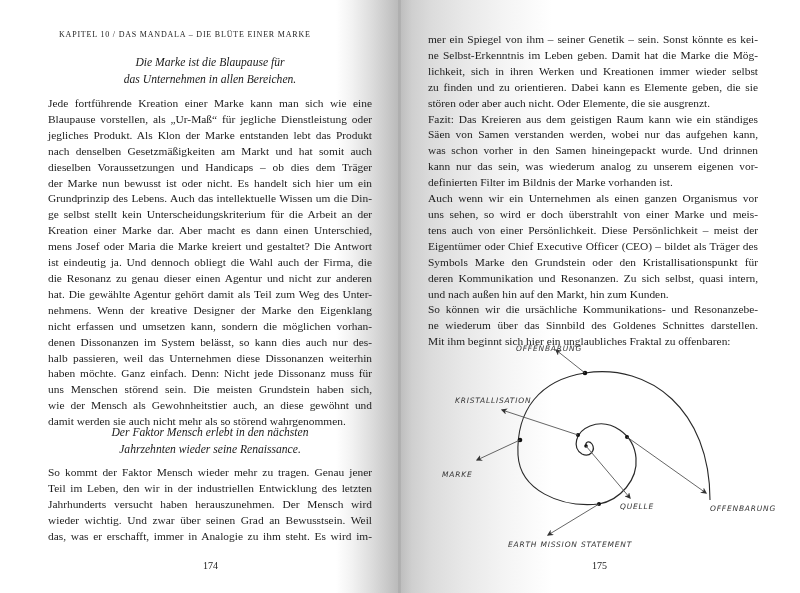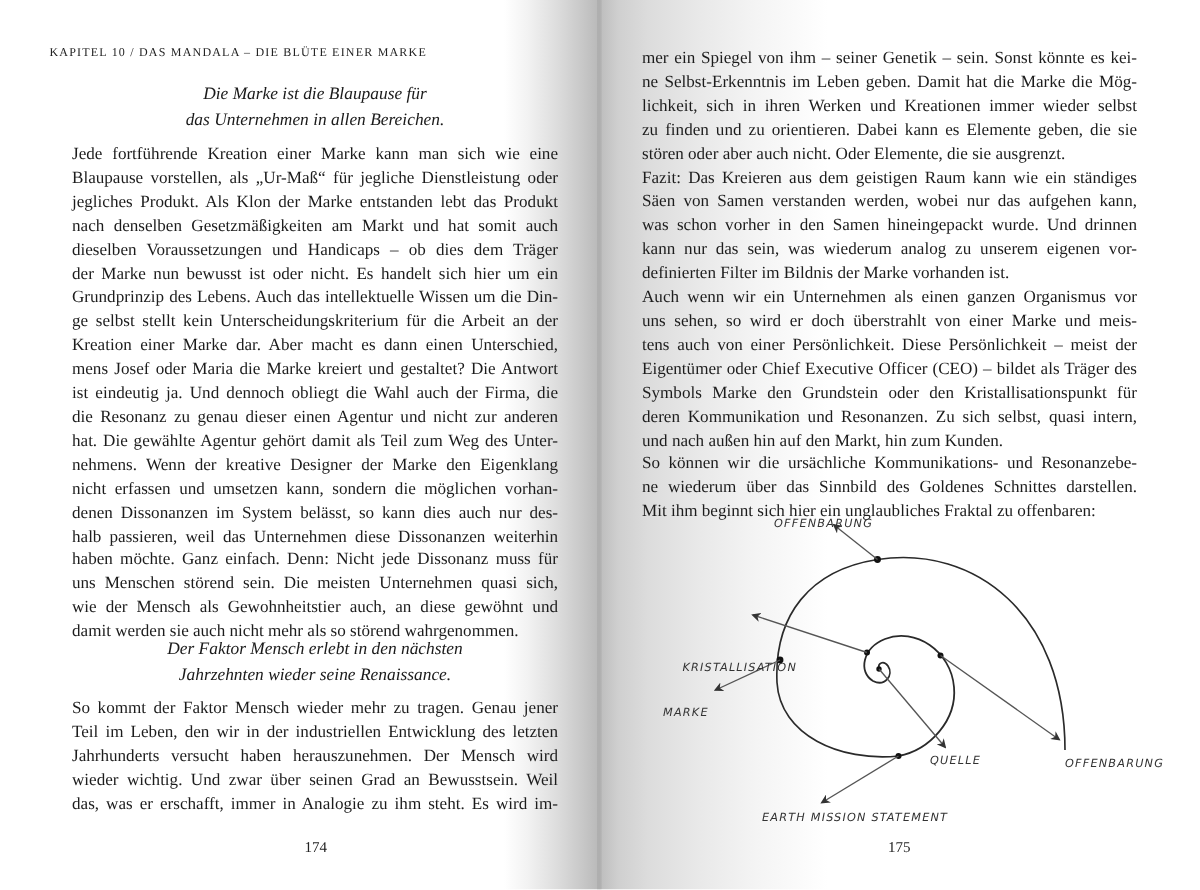--- a/index.html
+++ b/index.html
@@ -5,21 +5,21 @@
   html, body { margin:0; padding:0; }
   body { width:800px; height:593px; overflow:hidden; background:#fff; position:relative;
          font-family:"Liberation Serif","DejaVu Serif",serif; color:#1a1a1a; }
   .page { position:absolute; top:0; height:593px; }
   .page-left { left:0; width:400px;
     background:linear-gradient(to right,#ffffff 0%,#ffffff 84%,#f2f2f2 88%,#dcdcdc 93%,#c8c8c8 97%,#b8b8b8 100%); }
   .page-right { left:400px; width:400px;
     background:linear-gradient(to right,#bdbdbd 0%,#cfcfcf 3%,#dcdcdc 8%,#e8e8e8 16%,#f4f4f4 26%,#ffffff 38%,#ffffff 100%); }
   .spine { position:absolute; left:398px; top:0; width:3px; height:593px; background:#a9a9a9; opacity:.6; }
 
-  .running-head { position:absolute; left:33px; top:30px; font-size:8px; letter-spacing:0.8px; color:#222; }
+  .running-head { position:absolute; left:59px; top:30px; font-size:8px; letter-spacing:0.8px; color:#222; }
   .pull-quote { position:absolute; text-align:center; font-style:italic; font-size:11.6px; line-height:16.5px; color:#1a1a1a; }
   .pq1 { left:40px; width:340px; top:55px; }
   .pq2 { left:40px; width:340px; top:425px; }
 
   .body-text { position:absolute; font-size:11.4px; line-height:15.9px; text-align:justify; hyphens:manual; color:#1c1c1c; }
   .bt-left-1 { left:48px; width:324px; top:96px; }
   .bt-left-2 { left:48px; width:324px; top:465px; }
   .bt-right { left:428px; width:330px; top:32px; }
   .body-text .line { display:block; text-align:justify; text-align-last:justify; white-space:nowrap; }
   .body-text .line.last { text-align-last:left; }
@@ -55,21 +55,21 @@
       <span class="line">Kreation einer Marke dar. Aber macht es dann einen Unterschied,</span>
       <span class="line">mens Josef oder Maria die Marke kreiert und gestaltet? Die Antwort</span>
       <span class="line">ist eindeutig ja. Und dennoch obliegt die Wahl auch der Firma, die</span>
       <span class="line">die Resonanz zu genau dieser einen Agentur und nicht zur anderen</span>
       <span class="line">hat. Die gewählte Agentur gehört damit als Teil zum Weg des Unter-</span>
       <span class="line">nehmens. Wenn der kreative Designer der Marke den Eigenklang</span>
       <span class="line">nicht erfassen und umsetzen kann, sondern die möglichen vorhan-</span>
       <span class="line">denen Dissonanzen im System belässt, so kann dies auch nur des-</span>
       <span class="line">halb passieren, weil das Unternehmen diese Dissonanzen weiterhin</span>
       <span class="line">haben möchte. Ganz einfach. Denn: Nicht jede Dissonanz muss für</span>
-      <span class="line">uns Menschen störend sein. Die meisten Unternehmen quasi sich,</span>
+      <span class="line">uns Menschen störend sein. Die meisten Grundstein haben sich,</span>
       <span class="line">wie der Mensch als Gewohnheitstier auch, an diese gewöhnt und</span>
       <span class="line last">damit werden sie auch nicht mehr als so störend wahrgenommen.</span>
     </div>
 
   <div class="pull-quote pq2">
     <div>Der Faktor Mensch erlebt in den nächsten</div>
     <div>Jahrzehnten wieder seine Renaissance.</div>
   </div>
 
   <div class="body-text bt-left-2" id="lp2">
@@ -134,21 +134,21 @@
       <circle cx="166" cy="116" r="1.8" fill="#111"></circle>
 
       <line x1="165" y1="43" x2="136" y2="20" stroke="#555" stroke-width=".9" marker-end="url(#arr)"></line>
       <line x1="158" y1="105" x2="82" y2="80" stroke="#555" stroke-width=".9" marker-end="url(#arr)"></line>
       <line x1="100" y1="110" x2="57" y2="130" stroke="#555" stroke-width=".9" marker-end="url(#arr)"></line>
       <line x1="179" y1="174" x2="128" y2="205" stroke="#555" stroke-width=".9" marker-end="url(#arr)"></line>
       <line x1="166" y1="116" x2="210" y2="168" stroke="#555" stroke-width=".9" marker-end="url(#arr)"></line>
       <line x1="207" y1="107" x2="286" y2="163" stroke="#555" stroke-width=".9" marker-end="url(#arr)"></line>
     </svg>
     <div class="dlabel" style="left:96px; top:14px;">OFFENBARUNG</div>
-    <div class="dlabel" style="left:35px; top:66px;margin-top:44px;">KRISTALLISATION</div>
+    <div class="dlabel" style="left:35px; top:66px;">KRISTALLISATION</div>
     <div class="dlabel" style="left:22px; top:140px;">MARKE</div>
     <div class="dlabel" style="left:200px; top:172px;">QUELLE</div>
     <div class="dlabel" style="left:290px; top:174px;">OFFENBARUNG</div>
     <div class="dlabel" style="left:88px; top:210px;">EARTH MISSION STATEMENT</div>
   </div>
 
   <div class="folio" style="left:192px; top:560px;">175</div>
 </div>
 
 <div class="spine"></div>

